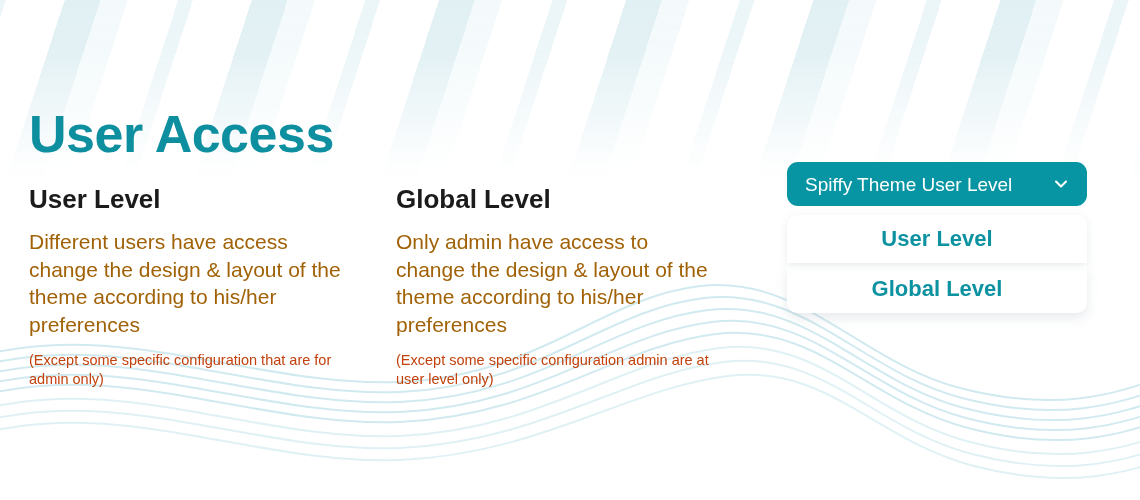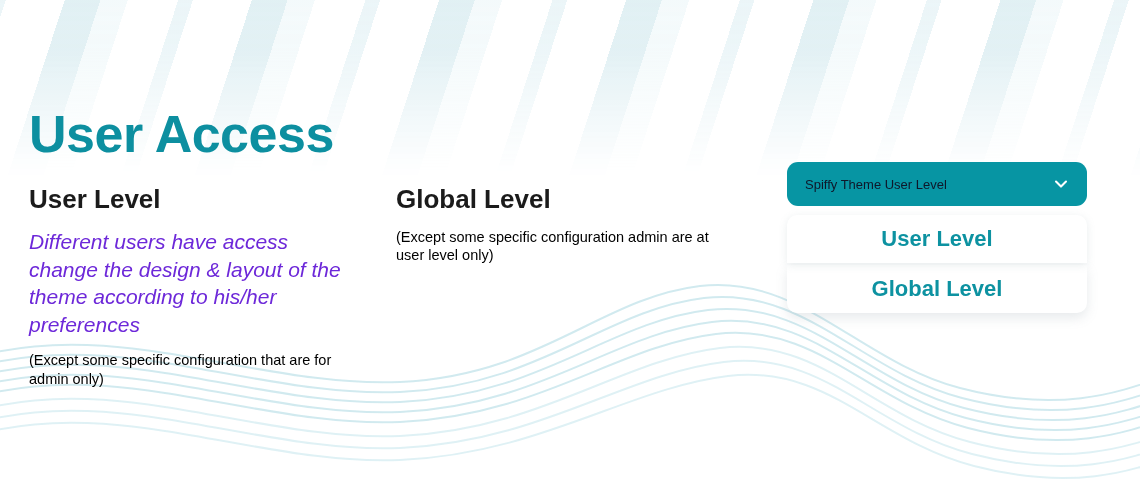--- a/index.html
+++ b/index.html
@@ -45,39 +45,38 @@
 
   .col{position:absolute;top:185px;}
   .col-user{left:29px;width:350px;}
   .col-global{left:396px;width:350px;}
 
   .col-head{
     font-size:26px;font-weight:bold;color:#1b1b1b;
     line-height:1.1;margin:0 0 14px 0;
   }
   .col-body{
-    font-size:21px;color:#6d28d9;line-height:1.33;margin:0;
+    font-size:21px;color:#a16207;line-height:1.33;margin:0;
     max-width:320px;
-    font-style:italic;
   }
   .col-note{
-    font-size:14.5px;color:#000000;line-height:1.28;margin:12px 0 0 0;
+    font-size:14.5px;color:#c2410c;line-height:1.28;margin:12px 0 0 0;
     max-width:330px;
   }
 
   
   .dropdown{position:absolute;left:787px;top:162px;width:300px;}
   .dd-button{
     display:flex;align-items:center;justify-content:space-between;
     height:44px;padding:0 16px 0 18px;
     background:#0795a3;border-radius:11px;
     box-sizing:border-box;cursor:pointer;
   }
   .dd-button-label{
-    color:#0f172a;font-size:13px;line-height:1;white-space:nowrap;text-align:center;
+    color:#ffffff;font-size:19px;line-height:1;white-space:nowrap;text-align:center;
   }
   .dd-chevron{display:flex;align-items:center;justify-content:center;width:20px;height:20px;}
   .dd-chevron svg{display:block;}
 
   .dd-list{margin-top:9px;}
   .dd-option{
     height:48px;display:flex;align-items:center;justify-content:center;
     background:#ffffff;color:#0d92a1;
     font-size:22px;font-weight:bold;
     cursor:pointer;box-sizing:border-box;
@@ -121,20 +120,21 @@
     <div class="page-title">User Access</div>
 
     <div class="col col-user">
       <h2 class="col-head">User Level</h2>
       <p class="col-body">Different users have access change the design &amp; layout of the theme according to his/her preferences</p>
       <p class="col-note">(Except some specific configuration that are for admin only)</p>
     </div>
 
     <div class="col col-global">
       <h2 class="col-head">Global Level</h2>
+      <p class="col-body">Only admin have access to change the design &amp; layout of the theme according to his/her preferences</p>
       <p class="col-note">(Except some specific configuration admin are at user level only)</p>
     </div>
 
     <div class="dropdown">
       <div class="dd-button">
         <span class="dd-button-label">Spiffy Theme User Level</span>
         <span class="dd-chevron">
           <svg width="18" height="18" viewBox="0 0 18 18" fill="none">
             <path d="M4 6.6 L9 11.6 L14 6.6" stroke="#ffffff" stroke-width="2.1" stroke-linecap="round" stroke-linejoin="round"></path>
           </svg>

